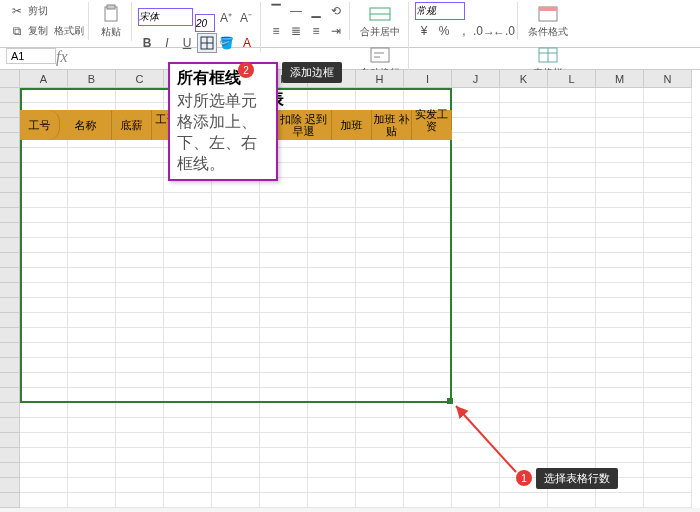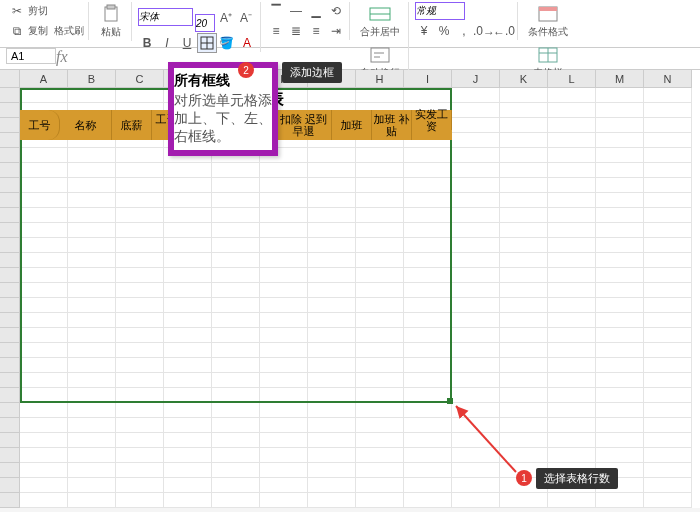--- a/index.html
+++ b/index.html
@@ -23,21 +23,21 @@
   .rowheaders { display: flex; flex-direction: column; }
   .rowhdr { width: 20px; height: 15px; background: #e8e8e8; border-right: 1px solid #ccc; border-bottom: 1px solid #ccc; text-align: center; font-size: 9px; color: #444; line-height: 15px; }
   .cells { position: relative; }
   .cellrow { display: flex; }
   .cell { width: 48px; height: 15px; border-right: 1px solid #e4e4e4; border-bottom: 1px solid #e4e4e4; background: #fff; }
   .selection { position: absolute; border: 2px solid #2e7d32; pointer-events: none; }
   .selhandle { position: absolute; width: 6px; height: 6px; background: #2e7d32; right: -3px; bottom: -3px; }
   .title-cell { position: absolute; font-size: 16px; font-weight: bold; color: #000; text-align: center; }
   .hdrrow { position: absolute; background: #d69a2d; display: flex; }
   .hdrcell { border-right: 1px solid #b8821f; font-size: 11px; display: flex; align-items: center; justify-content: center; text-align: center; line-height: 1.1; color: #000; }
-  .tooltip-box { position: absolute; background: #fff; border: 6px solid #a21caf; padding: 4px 0; font-size: 14px; box-shadow: 2px 2px 4px rgba(0,0,0,.2); z-index: 10; }
+  .tooltip-box { position: absolute; background: #fff; border: 2px solid #a21caf; padding: 4px 7px; font-size: 16px; box-shadow: 2px 2px 4px rgba(0,0,0,.2); z-index: 10; }
   .tooltip-dark { position: absolute; background: #333; color: #fff; padding: 3px 8px; font-size: 11px; z-index: 10; border-radius: 2px; }
   .callout-badge { position: absolute; width: 16px; height: 16px; border-radius: 50%; background: #e53935; color: #fff; font-size: 10px; display: flex; align-items: center; justify-content: center; z-index: 12; }
   .callout-label { position: absolute; background: #333; color: #fff; font-size: 11px; padding: 3px 8px; border-radius: 2px; z-index: 11; font-family: Liberation Mono, monospace; }
   .arrow-svg { position: absolute; z-index: 11; pointer-events: none; }
   .border-btn { outline: 1px solid #999; background: #e8f0fe; }
 </style>
 </head>
 <body>
 
 <div class="ribbon">

